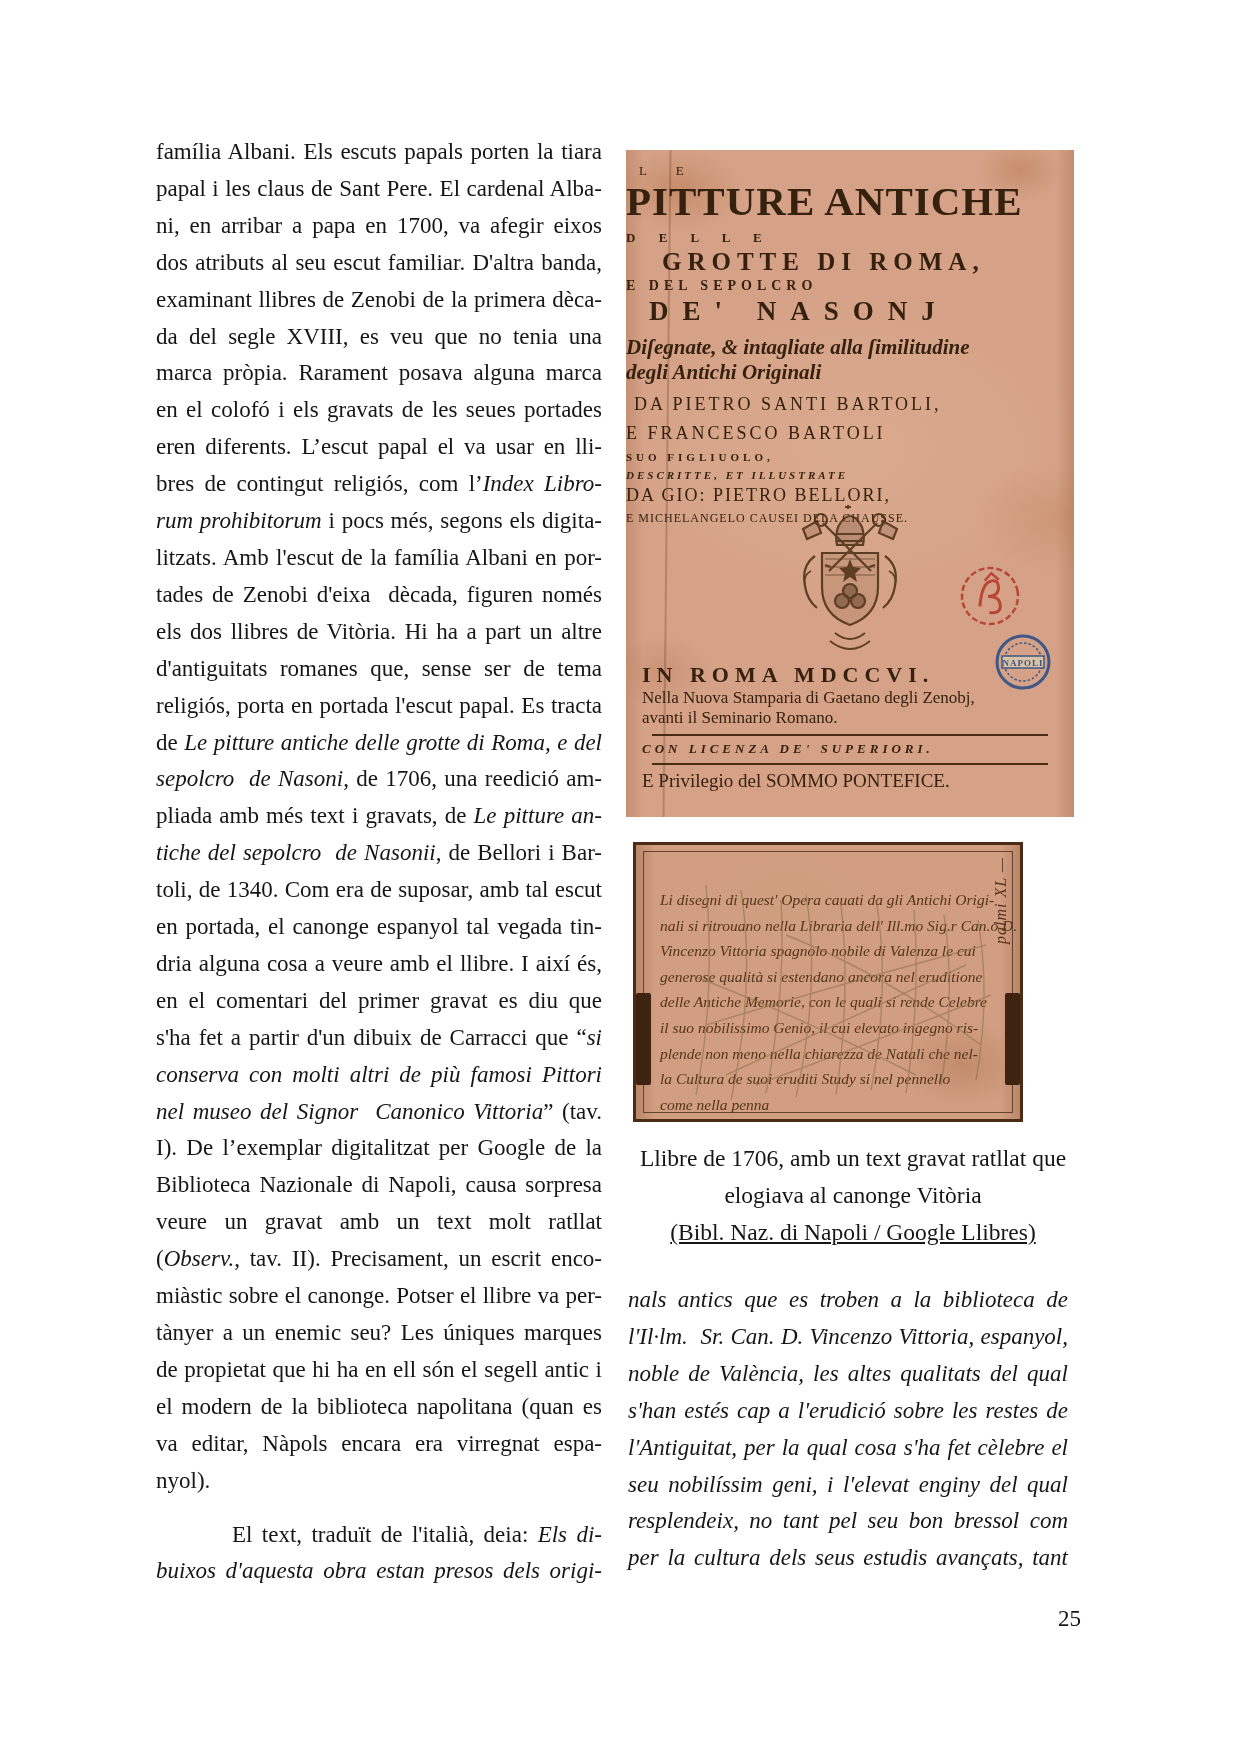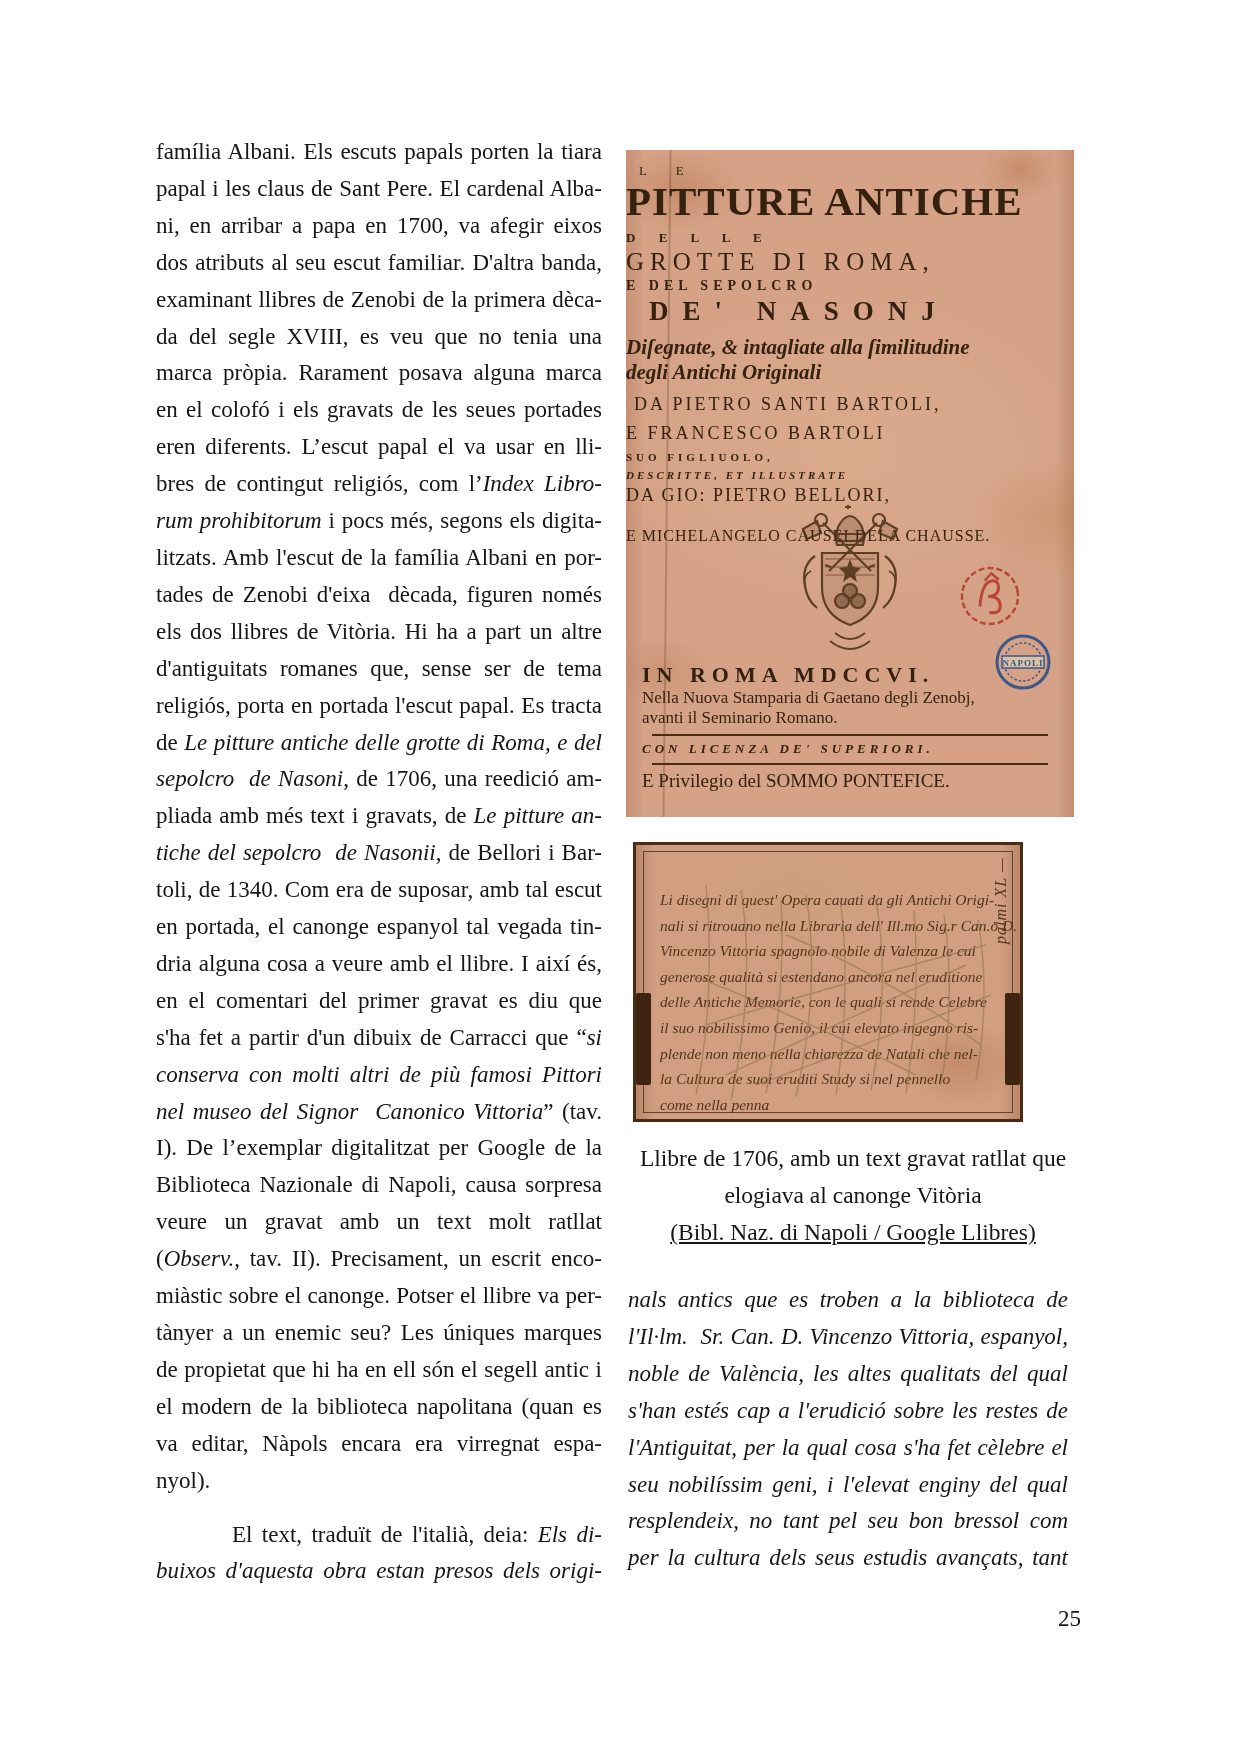--- a/index.html
+++ b/index.html
@@ -30,31 +30,31 @@
       radial-gradient(ellipse 70px 50px at 8% 78%, rgba(160,90,50,.2), transparent 70%),
       radial-gradient(ellipse 300px 200px at 50% 45%, rgba(235,195,160,.25), transparent 80%),
       linear-gradient(90deg, rgba(140,80,45,.22) 0, rgba(140,80,45,0) 4%, rgba(140,80,45,0) 96%, rgba(140,80,45,.28) 100%);
     color:#35210e;text-align:left;overflow:hidden;}
   .tp-crease{position:absolute;left:40px;top:0;width:2px;height:100%;
     background:rgba(94,52,24,.28);transform:rotate(.6deg);}
   .tp-top{position:relative;padding-top:13px;}
   .tp-le{font-size:13px;letter-spacing:13px;text-indent:13px;}
   .tp-main{font-size:41px;letter-spacing:1px;margin-top:-2px;font-weight:600;}
   .tp-delle{font-size:13px;letter-spacing:10px;margin-top:5px;font-weight:600;}
-  .tp-grotte{font-size:25px;letter-spacing:6px;margin-top:2px;font-weight:400;}
+  .tp-grotte{font-size:25px;letter-spacing:6px;margin-top:2px;font-weight:700;margin-left:36px;}
   .tp-edel{font-size:14px;letter-spacing:5px;margin-top:2px;font-weight:600;}
   .tp-nasonj{font-size:27px;letter-spacing:14px;margin-top:2px;font-weight:600;margin-left:23px;}
   .tp-it1{font-size:21px;font-style:italic;margin-top:8px;font-weight:600;}
   .tp-it2{font-size:21px;font-style:italic;margin-top:0;font-weight:600;}
   .tp-bartoli{font-size:18px;letter-spacing:3px;margin-top:9px;padding-left:8px;}
   .tp-bartoli2{font-size:18px;letter-spacing:3px;margin-top:8px;}
   .tp-figliuolo{font-size:11px;letter-spacing:4px;margin-top:7px;font-weight:600;}
   .tp-descritte{font-size:11px;letter-spacing:3px;margin-top:6px;font-style:italic;font-weight:600;}
   .tp-bellori{font-size:18px;letter-spacing:2px;margin-top:4px;}
-  .tp-chausse{font-size:16px;letter-spacing:1px;margin-top:21px;}
+  .tp-chausse{font-size:12px;letter-spacing:1px;margin-top:5px;}
   .tp-arms{position:absolute;left:0;right:0;top:348px;height:165px;
     display:flex;justify-content:center;align-items:center;}
   .tp-imprint{position:absolute;left:16px;right:16px;top:512px;}
   .tp-roma{font-size:22px;letter-spacing:6px;font-weight:600;}
   .tp-imp{font-size:17px;line-height:20px;}
   .tp-rule{border-top:2px solid #4a2c12;margin:6px 10px 5px 10px;}
   .tp-lic{font-size:13px;letter-spacing:4px;font-style:italic;font-weight:700;}
   .tp-priv{font-size:19px;margin-top:3px;}
   .stamp-red{position:absolute;left:332px;top:414px;width:64px;height:64px;opacity:.85;}
   .stamp-blue{position:absolute;left:368px;top:483px;width:58px;height:58px;opacity:.9;}

